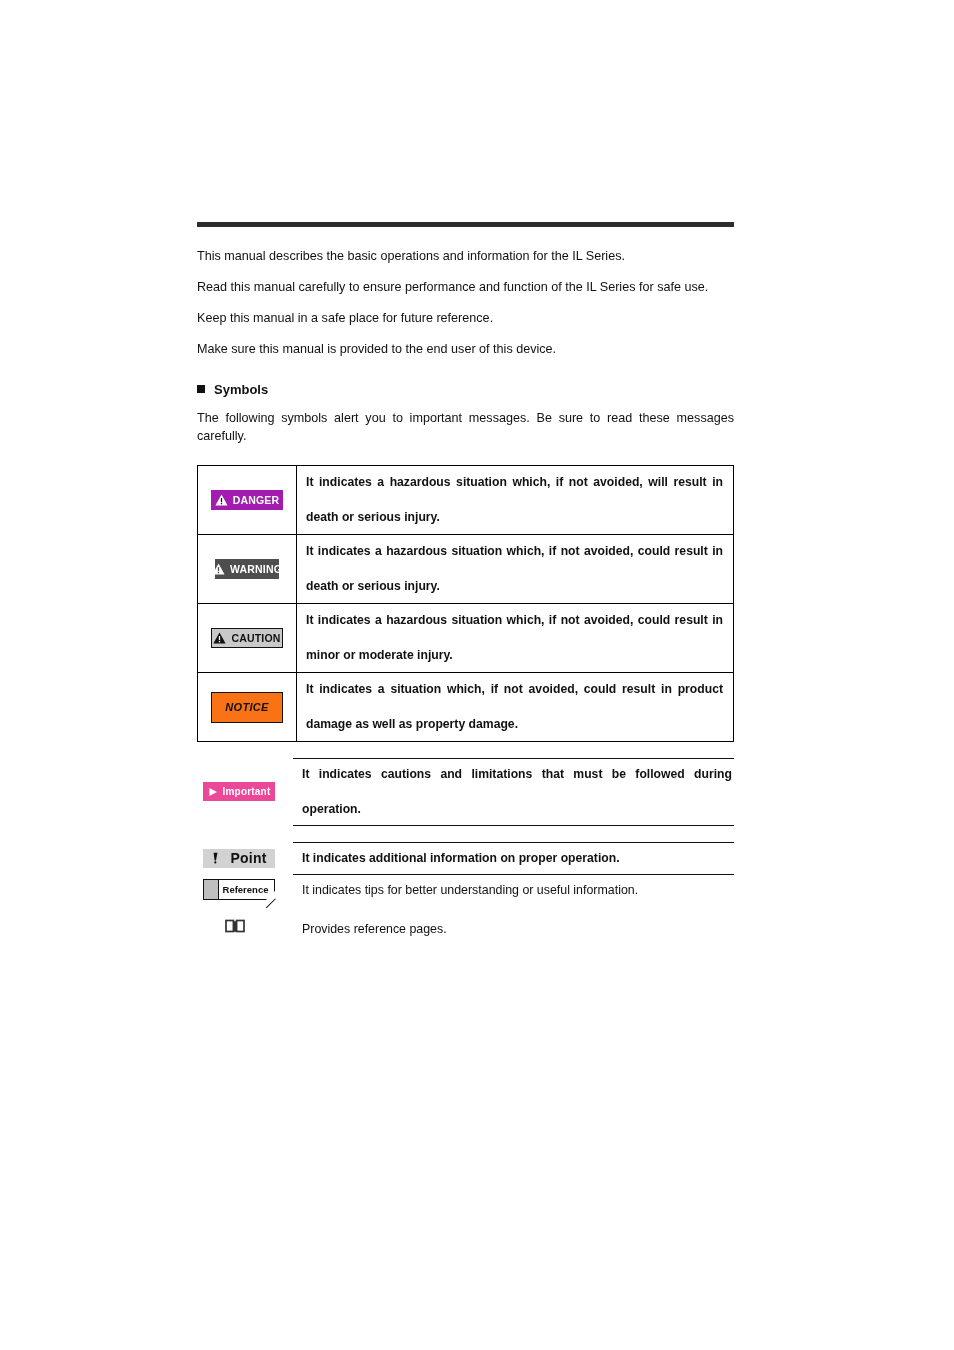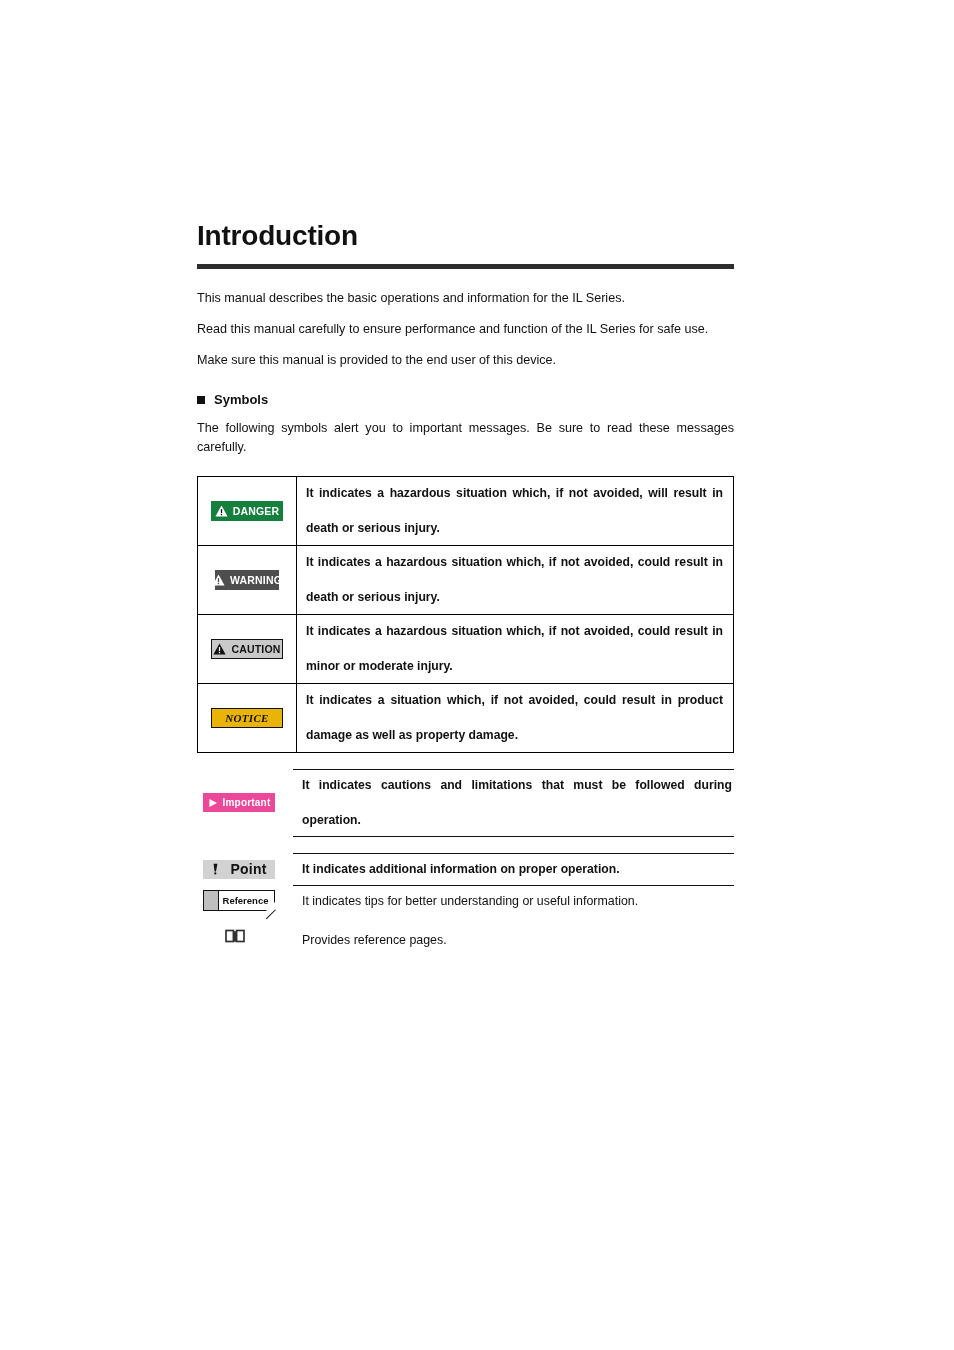--- a/index.html
+++ b/index.html
@@ -121,21 +121,21 @@
     box-sizing: border-box;
     font-size: 10.5px;
     font-weight: bold;
     letter-spacing: 0.2px;
     line-height: 1;
     white-space: nowrap;
   }
   .badge .tri { flex: 0 0 auto; display: block; }
 
   .badge-danger {
-    background: #15803d;
+    background: #a21caf;
     color: #ffffff;
     width: 72px;
     height: 20px;
     padding: 0 5px;
   }
   .badge-warning {
     background: #4e4e4e;
     color: #ffffff;
     width: 64px;
     height: 20px;
@@ -143,29 +143,28 @@
   }
   .badge-caution {
     background: #c9c9c9;
     color: #111111;
     border: 1.2px solid #111111;
     width: 72px;
     height: 20px;
     padding: 0 5px;
   }
   .badge-notice {
-    background: #eab308;
+    background: #f97316;
     color: #111111;
     border: 1.2px solid #111111;
     width: 72px;
-    height: 20px;
+    height: 31px;
     font-style: italic;
     font-size: 11px;
     letter-spacing: 0.3px;
-    font-family: Liberation Serif, serif;
   }
 
   .badge-important {
     background: #ec4899;
     color: #ffffff;
     width: 72px;
     height: 19px;
     padding: 0 5px;
     font-size: 10px;
   }
@@ -286,26 +285,26 @@
   .plain-table tr.book-row td.desc-cell { padding-top: 14px; }
 
   .book-icon { display: inline-block; vertical-align: middle; }
 </style>
 </head>
 <body>
 
 <div class="page">
   <div class="content">
 
-    <h1 class="page-title">Introduction</h1>
     <div class="title-rule"></div>
 
     <div class="intro">
       <div>This manual describes the basic operations and information for the IL Series.</div>
       <div>Read this manual carefully to ensure performance and function of the IL Series for safe use.</div>
+      <div>Keep this manual in a safe place for future reference.</div>
       <div>Make sure this manual is provided to the end user of this device.</div>
     </div>
 
     <div class="section-head">
       <span class="sq-bullet"></span>
       <span class="section-head-label">Symbols</span>
     </div>
 
     <p class="sub-para">The following symbols alert you to important messages. Be sure to read these messages carefully.</p>
 

